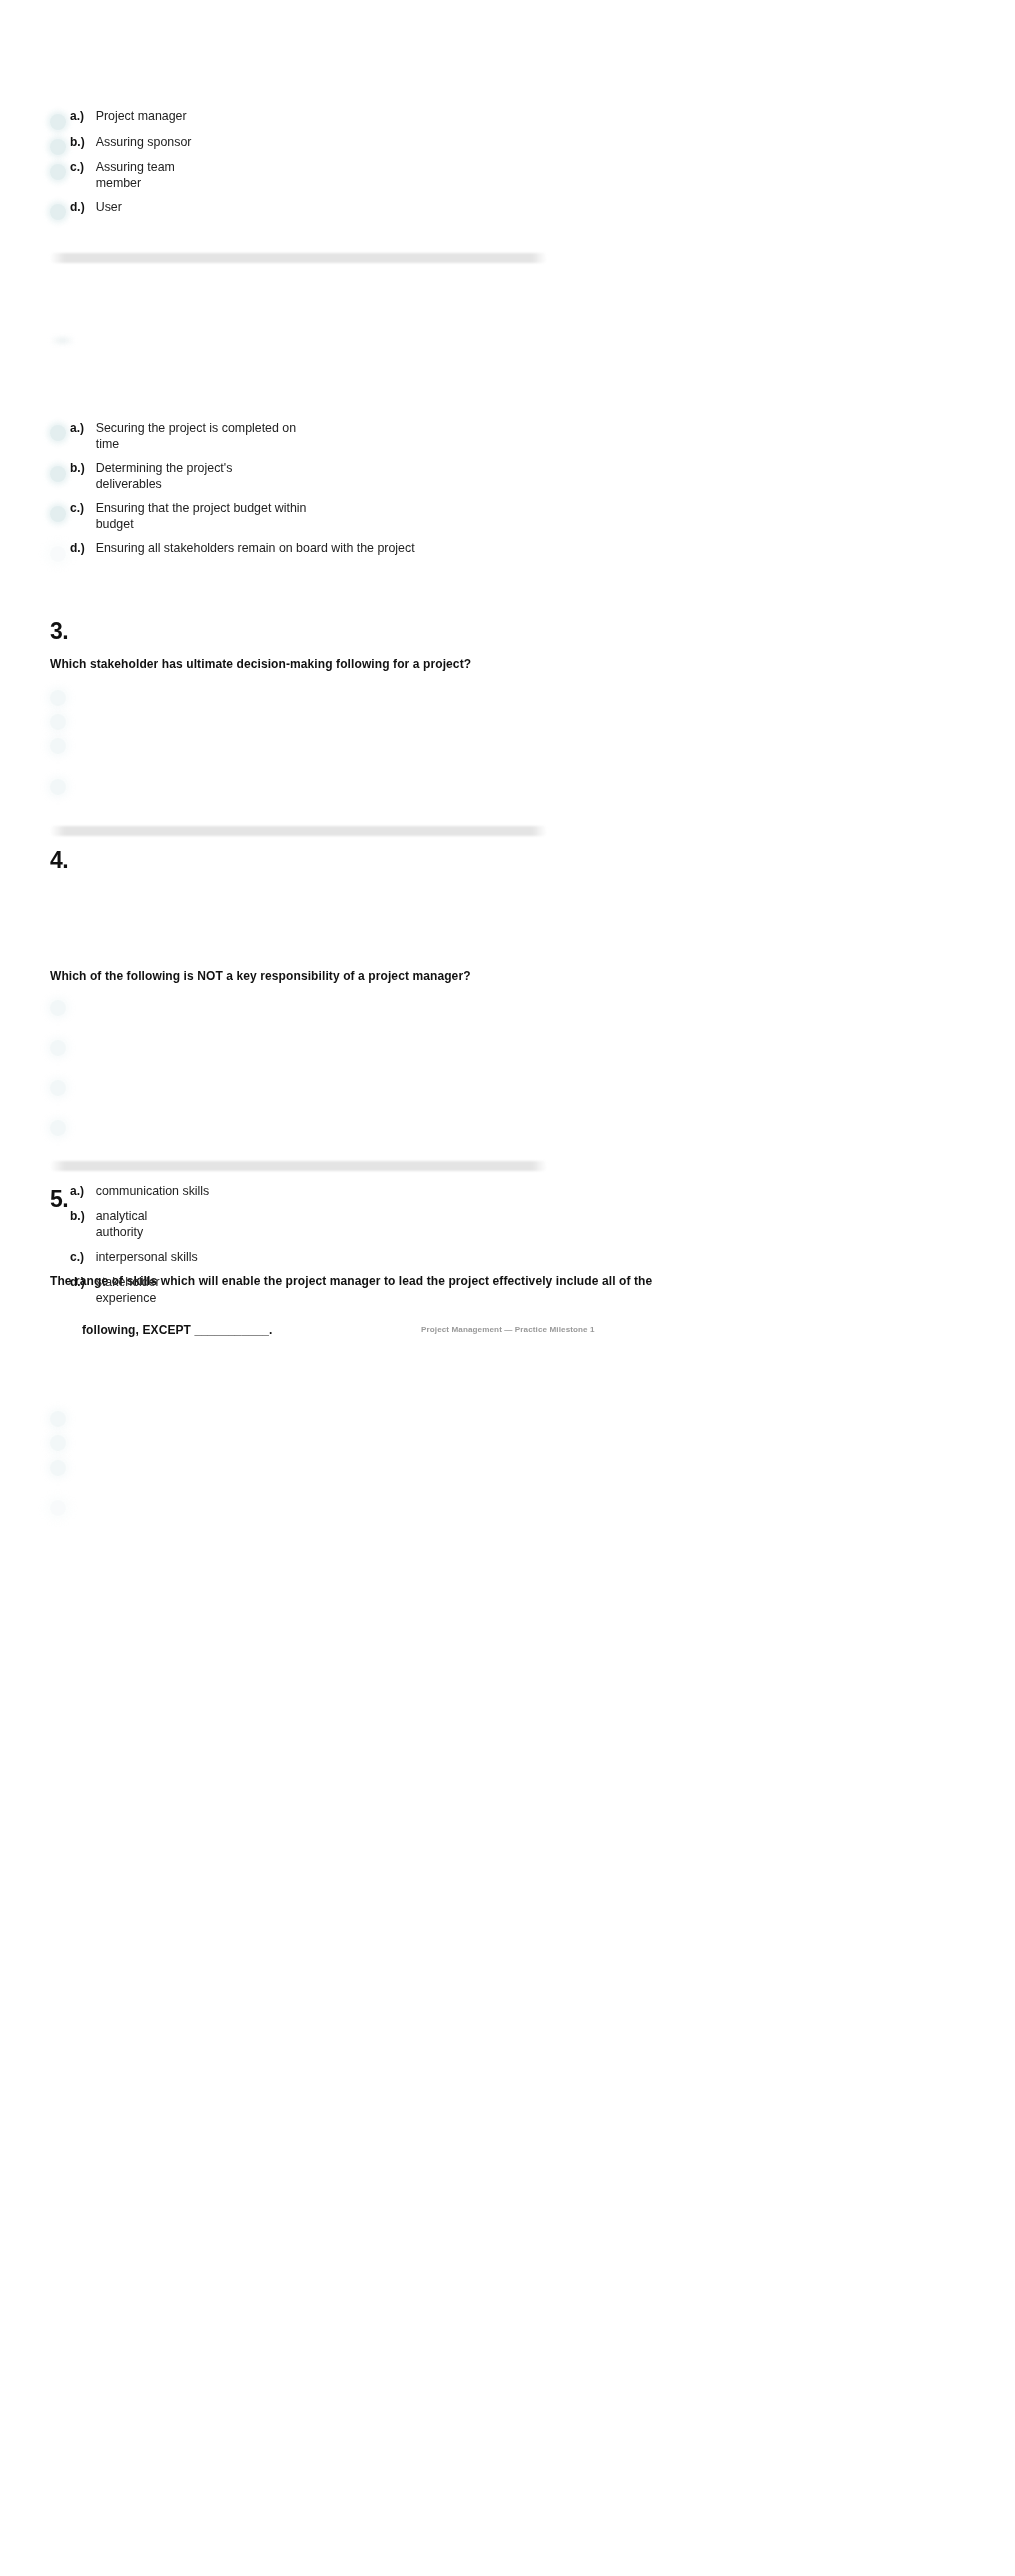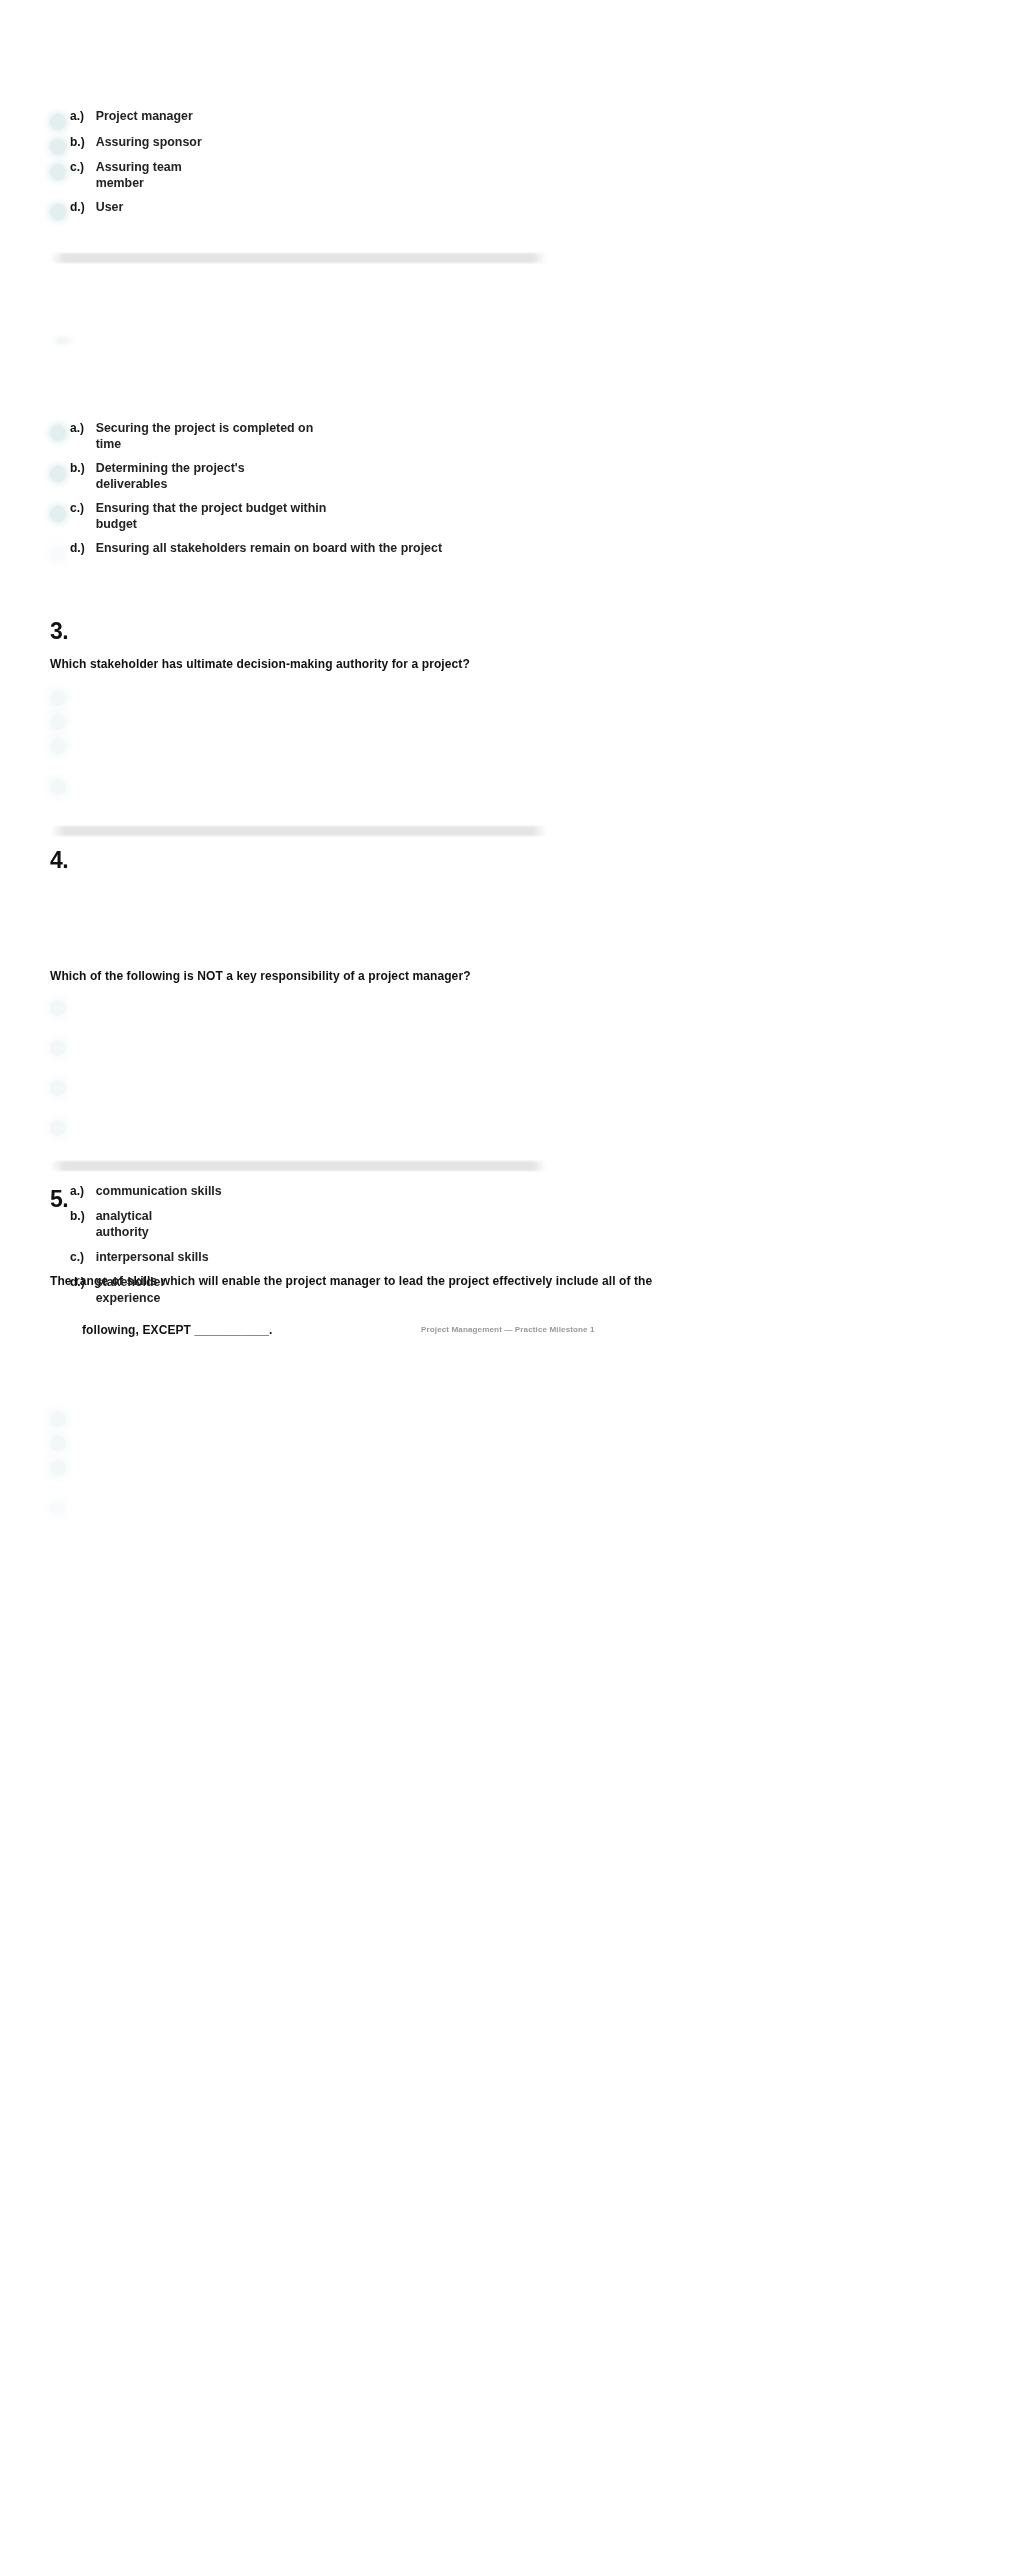--- a/index.html
+++ b/index.html
@@ -22,21 +22,21 @@
   .radio.faintest{ background:#eef5f6; opacity:.4; box-shadow:0 0 7.7px 4.8px rgba(238,245,246,.5); }
 
   
   .opt{ position:absolute; display:flex; align-items:flex-start; }
   .opt-letter{
     font-weight:bold; font-size:12px; line-height:16.3px;
     min-width:19px; color:#111;
   }
   .opt-text{
     font-size:12.4px; line-height:16.3px; color:#222;
-    margin-left:6.7px; white-space:pre-line;font-weight:bold;
+    margin-left:6.7px; white-space:pre-line;
   }
 
   
   .qnum{
     position:absolute; font-size:23px; font-weight:bold;
     color:#111; letter-spacing:-0.5px;
   }
   
   .qtext{
     position:absolute; font-size:12px; font-weight:bold;
@@ -125,21 +125,21 @@
 
     <div class="radio faintest" style="left:50px; top:546px;"></div>
     <div class="opt" style="left:70px; top:540px;">
       <span class="opt-letter">d.)</span>
       <span class="opt-text">Ensuring all stakeholders remain on board with the project</span>
     </div>
   </div>
 
   <div>
     <div class="qnum" style="left:50px; top:618px;">3.</div>
-    <div class="qtext" style="left:50px; top:657px; width:823px;">Which stakeholder has ultimate decision-making authority for a project?</div>
+    <div class="qtext" style="left:50px; top:657px; width:823px;">Which stakeholder has ultimate decision-making following for a project?</div>
 
     <div class="radio faint" style="left:50px; top:690px;"></div>
     <div class="radio faint" style="left:50px; top:714px;"></div>
     <div class="radio faint" style="left:50px; top:738px;"></div>
     <div class="radio faint" style="left:50px; top:779px;"></div>
   </div>
 
   <div class="divider" style="left:50px; top:826px; width:497px;"></div>
 
   <div>

